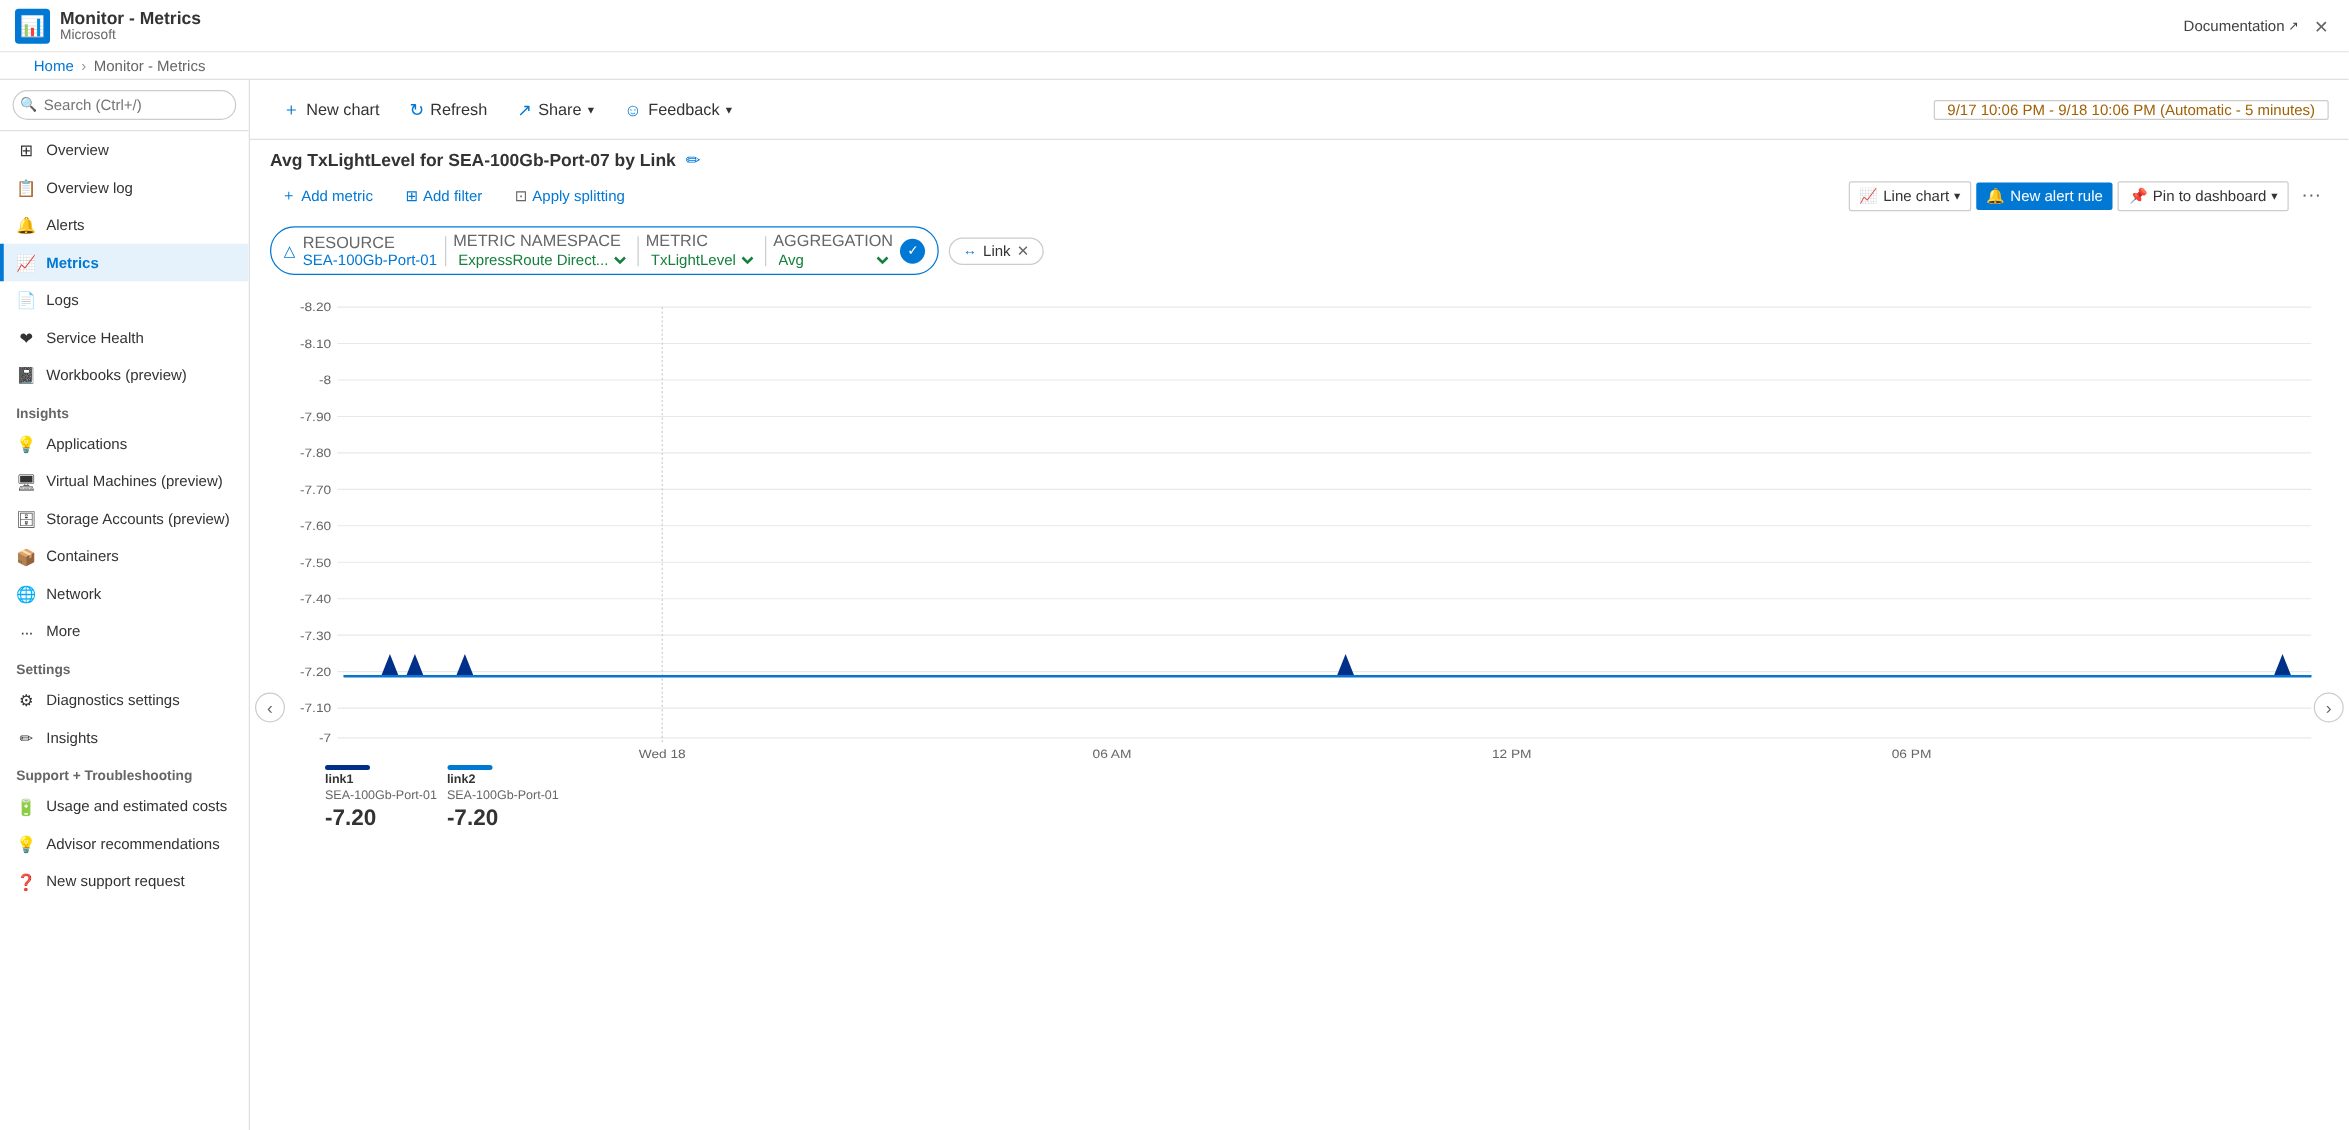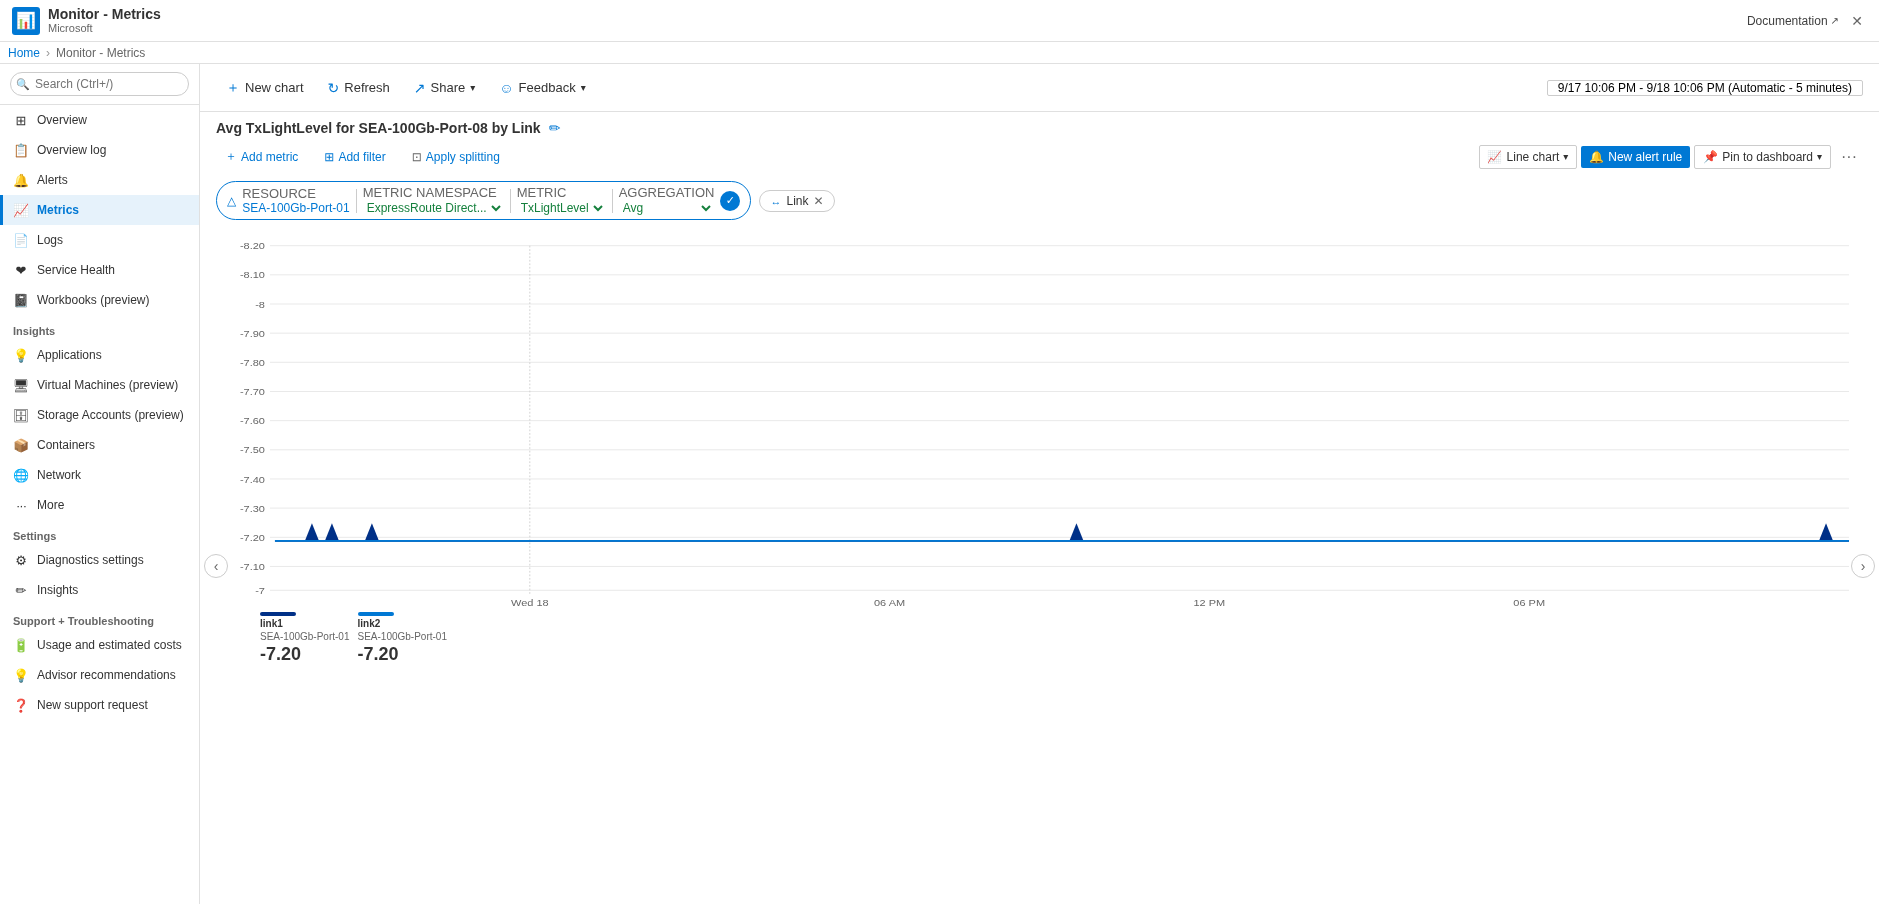--- a/index.html
+++ b/index.html
@@ -35,21 +35,21 @@
       width: 20px; height: 20px; display: flex; align-items: center; justify-content: center;
       cursor: pointer; color: #666; font-size: 14px; border-radius: 2px;
     }
 
     .breadcrumb {
       height: 22px;
       background: #fff;
       border-bottom: 1px solid #e0e0e0;
       display: flex;
       align-items: center;
-      padding: 0 8px;
+      padding: 0 27px;
       font-size: 12px;
       color: #666;
       gap: 6px;
     }
     .breadcrumb a { color: #0078d4; text-decoration: none; cursor: pointer; }
     .breadcrumb .sep { color: #999; }
 
     
     .main-layout {
       display: flex;
@@ -151,21 +151,21 @@
       color: #333;
       border-radius: 2px;
     }
     .toolbar-btn .btn-icon { font-size: 14px; color: #0078d4; }
     .toolbar-spacer { flex: 1; }
     .time-range-btn {
       border: 1px solid #ccc;
       border-radius: 2px;
       padding: 0 10px;
       font-size: 12px;
-      color: #000000;
+      color: #a16207;
       cursor: pointer;
       background: #fff;
     }
 
     
     .chart-title-area {
       padding: 8px 16px 4px;
       display: flex;
       align-items: center;
       gap: 8px;
@@ -483,21 +483,21 @@
       <button class="toolbar-btn">
         <span class="btn-icon">☺</span>
         <span>Feedback</span>
         <span style="font-size:10px">▾</span>
       </button>
       <div class="toolbar-spacer"></div>
       <button class="time-range-btn">9/17 10:06 PM - 9/18 10:06 PM (Automatic - 5 minutes)</button>
     </div>
 
     <div class="chart-title-area">
-      <span class="chart-title">Avg TxLightLevel for SEA-100Gb-Port-08 by Link</span>
+      <span class="chart-title">Avg TxLightLevel for SEA-100Gb-Port-07 by Link</span>
       <button class="edit-icon-btn">✏</button>
     </div>
 
     <div class="metric-bar">
       <button class="metric-action-btn">
         <span style="color:#0078d4">＋</span>
         <span>Add metric</span>
       </button>
       <button class="metric-action-btn">
         <span style="color:#0078d4">⊞</span>

